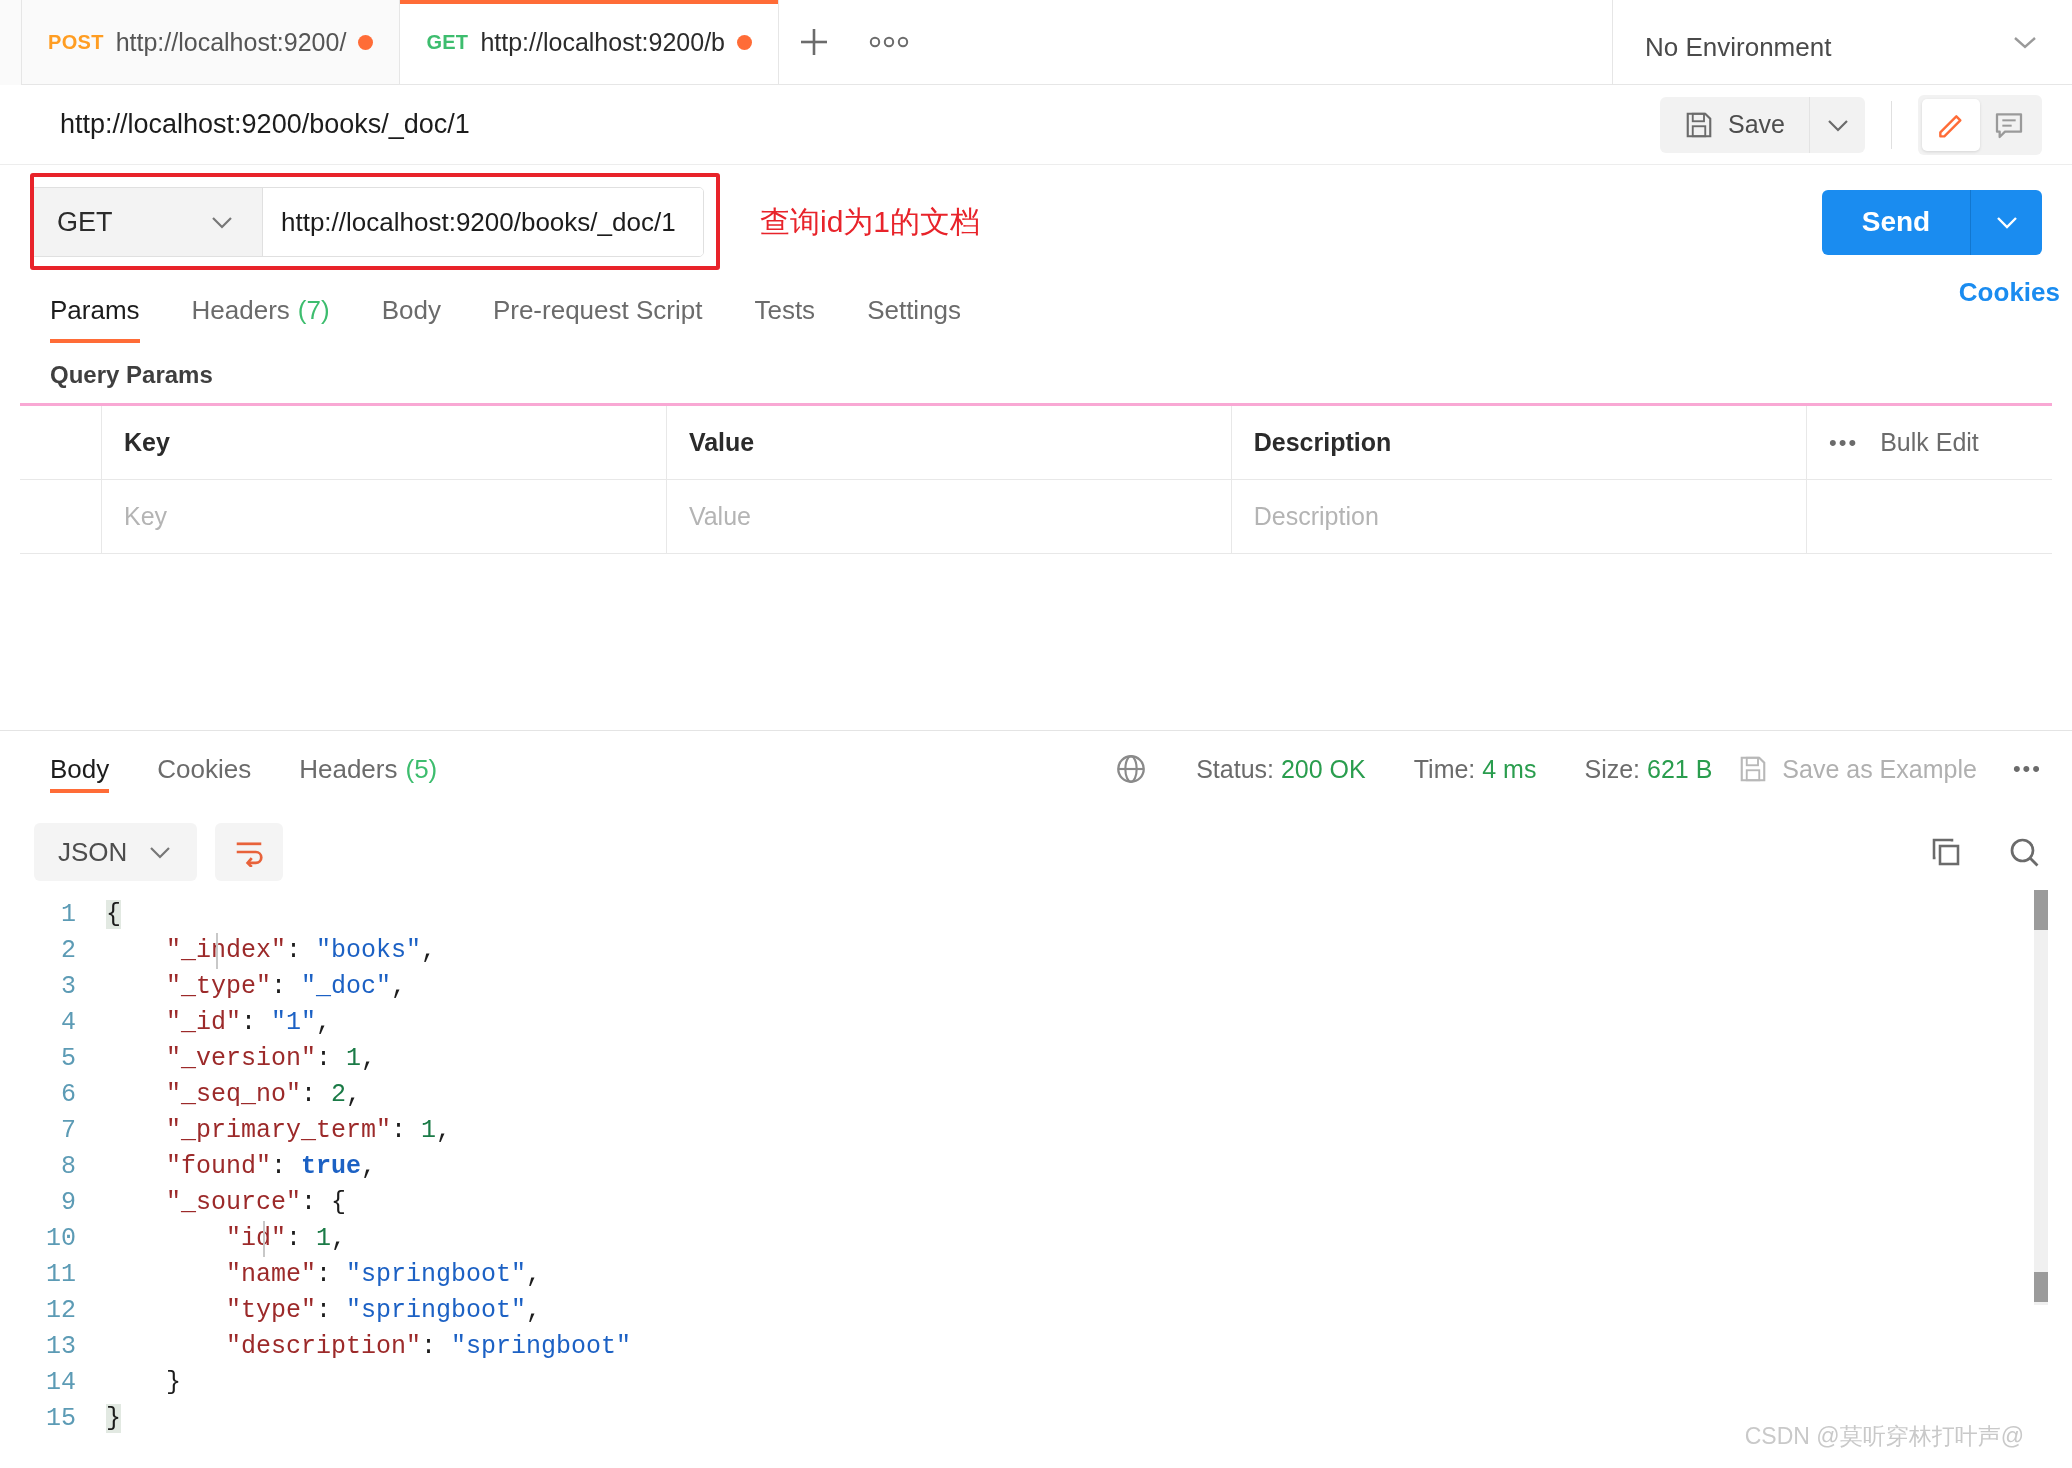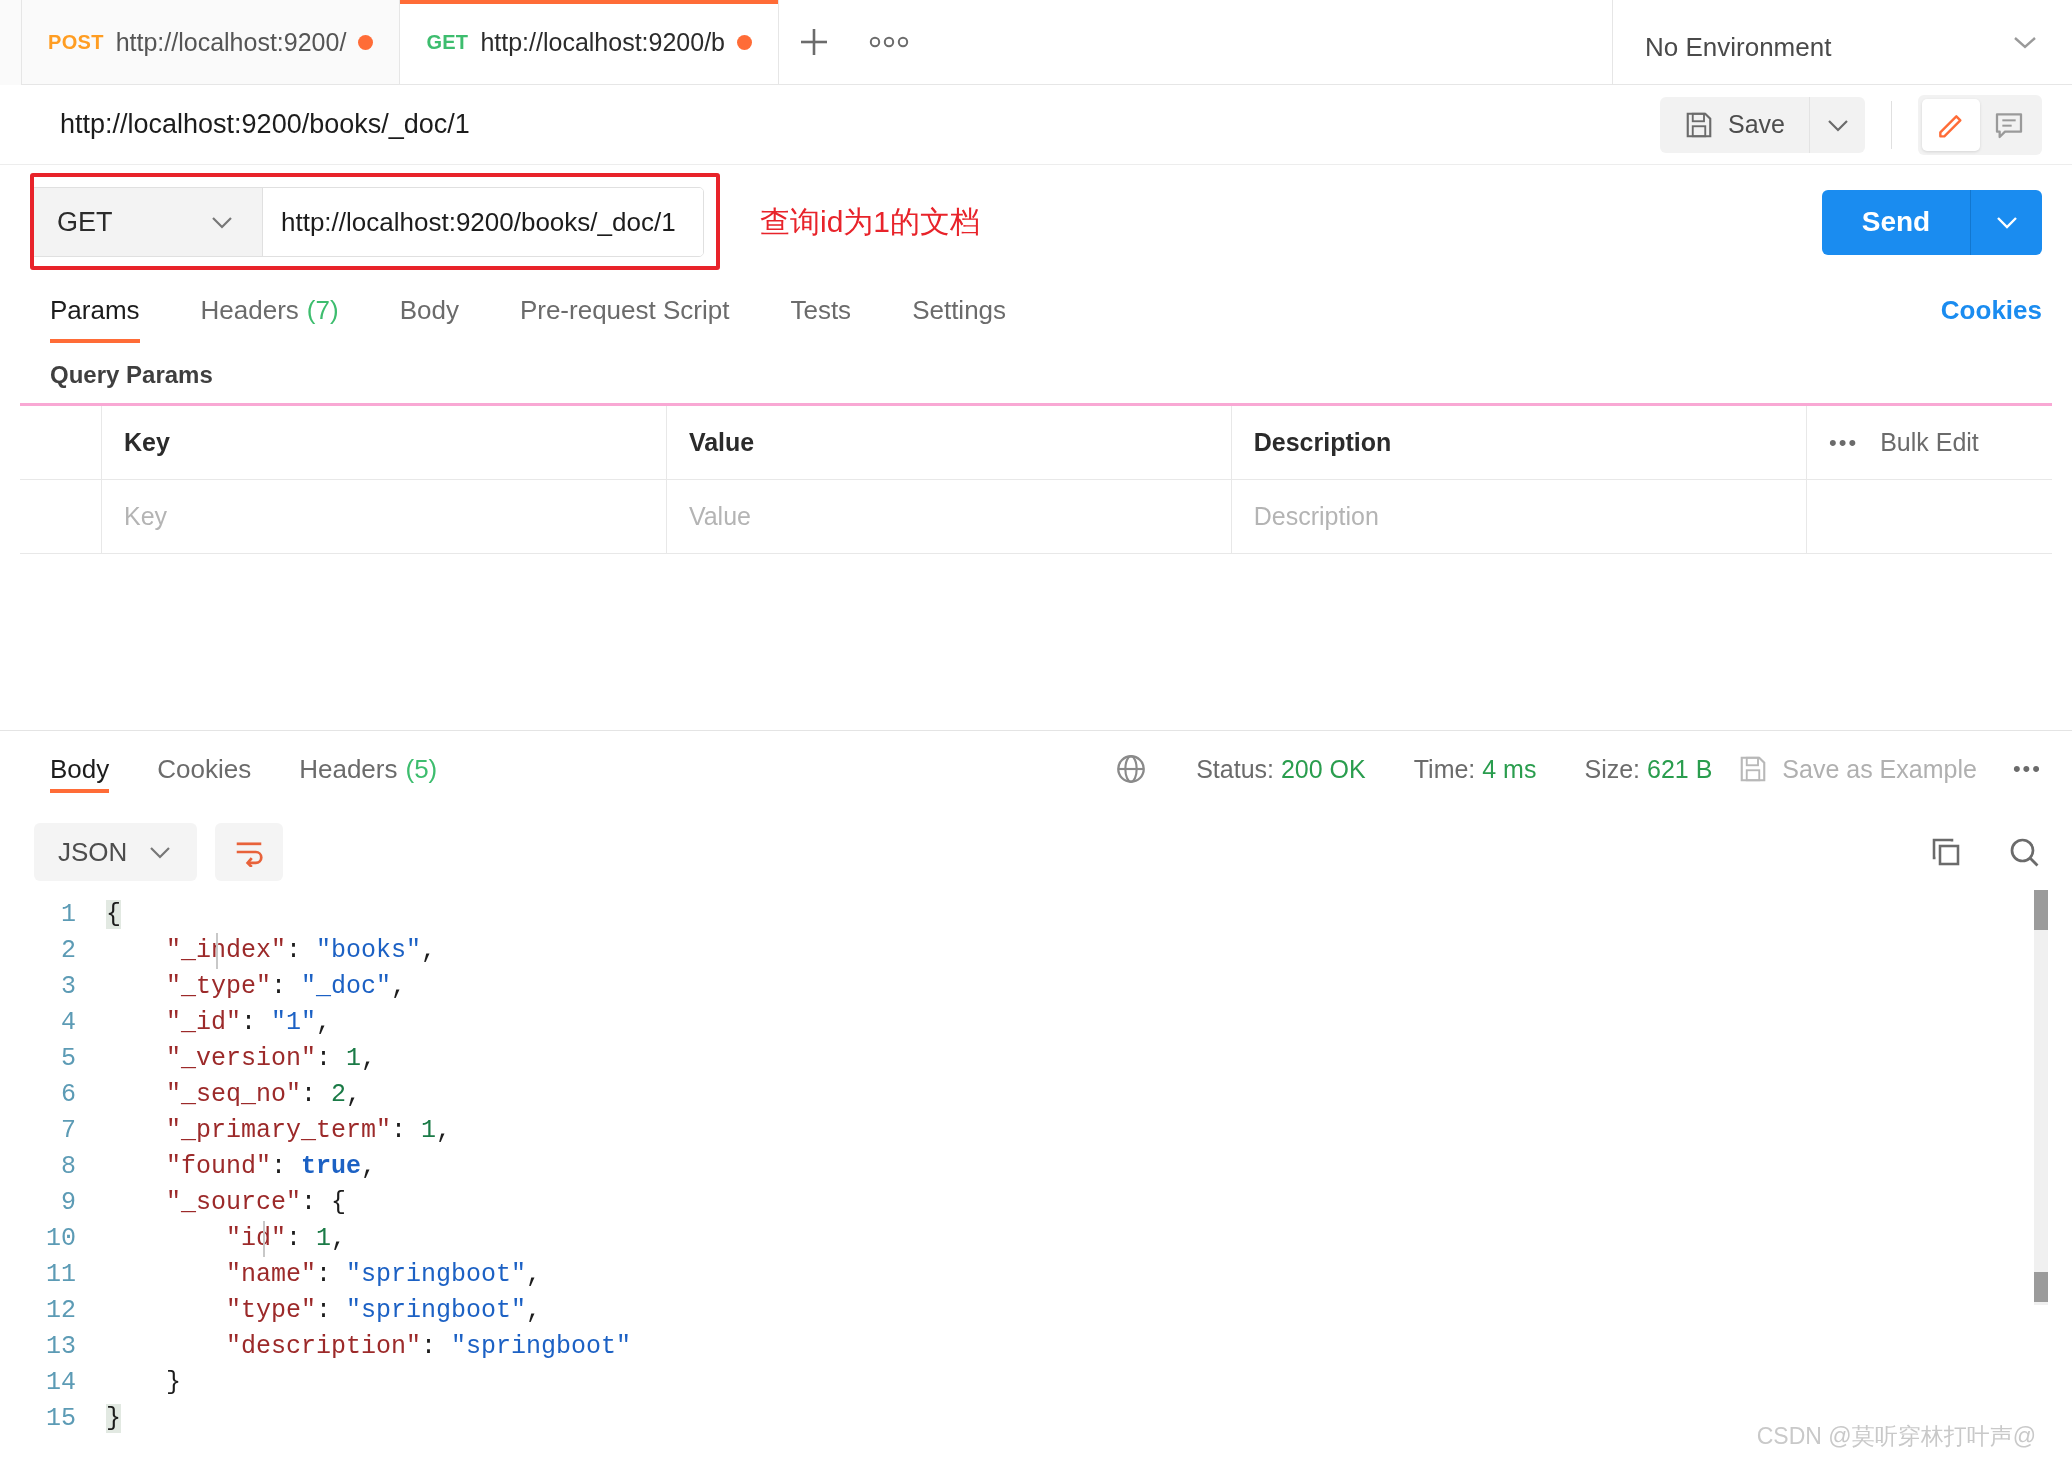--- a/index.html
+++ b/index.html
@@ -118,22 +118,22 @@
     font-size: 28px; font-weight: 700; border-radius: 6px 0 0 6px; cursor:pointer;
   }
   .btn-send-caret {
     display:flex; align-items:center; justify-content:center;
     width: 72px; background:#1a8cf0; border-left:1px solid #1277cf;
     border-radius: 0 6px 6px 0; cursor:pointer;
   }
 
   
   .req-tabs {
-    display:flex; align-items:center; gap: 9px;
-    padding: 0 30px 0 50px; height: 66px; position: relative;
+    display:flex; align-items:flex-start; gap: 0;
+    padding: 0 12px 0 50px; height: 66px; position: relative;
   }
   .rtab {
     font-size: 26px; color: #6b6b6b; padding: 0 26px;
     height: 100%; display:flex; align-items:center; cursor:pointer;
     position: relative; white-space: nowrap;
   }
   .rtab:first-child { padding-left: 0; }
   .rtab.active { color: #1c1c1c; }
   .rtab.active::after {
     content:""; position:absolute; left:0; right:26px; bottom:0; height:4px;
@@ -227,21 +227,21 @@
   .indent-line2 {
     position:absolute; top: 36px; left: 110px; width: 2px; height: 432px; background:#c8c8c8;
   }
   .scrollbar {
     position:absolute; right: 24px; top: 890px; width: 14px; height: 415px;
     background:#f0f0f0;
   }
   .scrollthumb { position:absolute; right:24px; top:890px; width:14px; height: 40px; background:#9b9b9b; }
   .scrollthumb2 { position:absolute; right:24px; top:1272px; width:14px; height: 30px; background:#9b9b9b; }
   .watermark {
-    position:absolute; right: 36px; bottom: 16px;
+    position:absolute; right: 48px; bottom: 16px;
     font-size: 23px; color:#c9c9c9;
   }
   .side-strip { position:absolute; left:0; top:0; width:22px; height:85px; background:#fafafa; border-right:1px solid #e6e6e6;}
 </style>
 </head>
 <body>
 
 <div class="app">
 
   <div class="tabbar">

